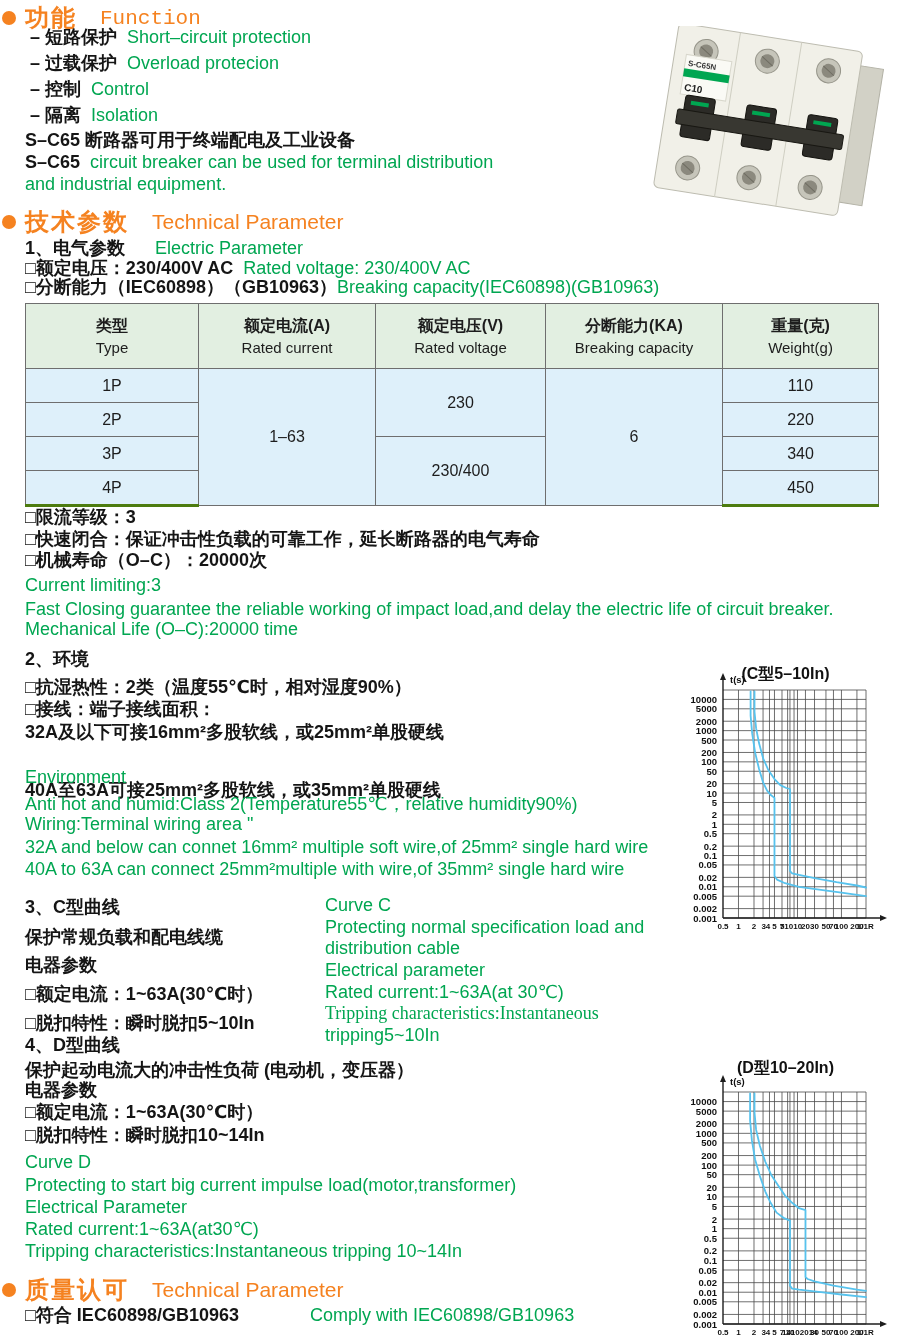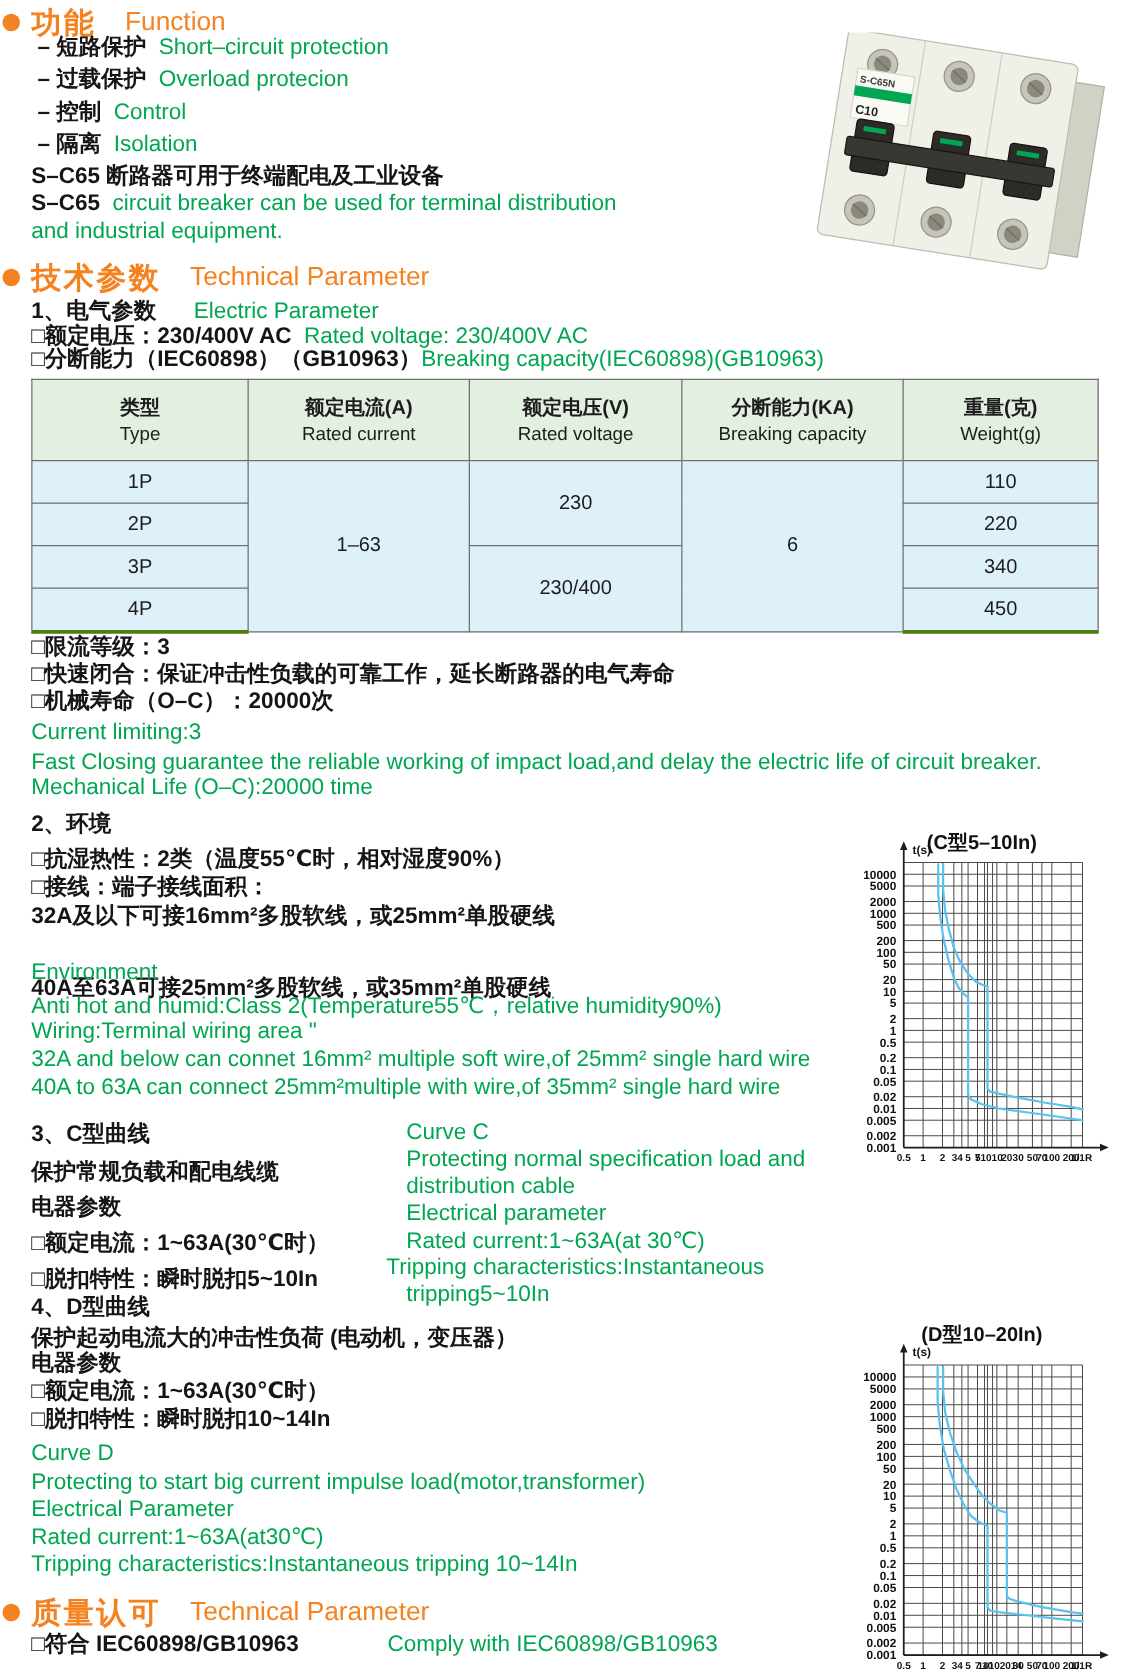--- a/index.html
+++ b/index.html
@@ -32,21 +32,21 @@
   .curve{fill:none;stroke-width:1.8;stroke-linejoin:round;stroke-linecap:round;}
   .ytick{font-size:9.5px;font-weight:bold;fill:#111;}
   .xtick{font-size:8px;font-weight:bold;fill:#111;}
   .photo{position:absolute;left:643px;top:26px;}
 </style>
 </head>
 <body>
 
 <div class="page">
 
-  <div class="sec" style="left:2px;top:2px;">
+  <div class="sec" style="left:2px;top:2px;font-family:Liberation Mono, monospace;">
     <span class="dot"></span>
     <span class="zh-t">功能</span>
     <span class="en-t">Function</span>
   </div>
   <div class="l" style="left:30px;top:26px;"><span class="zh">– 短路保护</span><span class="en sp">Short–circuit protection</span></div>
   <div class="l" style="left:30px;top:52px;"><span class="zh">– 过载保护</span><span class="en sp">Overload protecion</span></div>
   <div class="l" style="left:30px;top:78px;"><span class="zh">– 控制</span><span class="en sp">Control</span></div>
   <div class="l" style="left:30px;top:104px;"><span class="zh">– 隔离</span><span class="en sp">Isolation</span></div>
   <div class="l zh" style="left:25px;top:129px;">S–C65 断路器可用于终端配电及工业设备</div>
   <div class="l" style="left:25px;top:151px;"><span class="zh">S–C65</span><span class="en sp">circuit breaker can be used for terminal distribution</span></div>
@@ -169,21 +169,21 @@
   <div class="l zh" style="left:25px;top:896px;">3、C型曲线</div>
   <div class="l zh" style="left:25px;top:926px;">保护常规负载和配电线缆</div>
   <div class="l zh" style="left:25px;top:954px;">电器参数</div>
   <div class="l zh" style="left:25px;top:983px;">□额定电流：1~63A(30℃时）</div>
   <div class="l zh" style="left:25px;top:1012px;">□脱扣特性：瞬时脱扣5~10In</div>
   <div class="l en" style="left:325px;top:894px;">Curve C</div>
   <div class="l en" style="left:325px;top:916px;">Protecting normal specification load and</div>
   <div class="l en" style="left:325px;top:937px;">distribution cable</div>
   <div class="l en" style="left:325px;top:959px;">Electrical parameter</div>
   <div class="l en" style="left:325px;top:981px;">Rated current:1~63A(at 30℃)</div>
-  <div class="l en" style="left:309px;top:1002px;">Tripping characteristics:Instantaneous</div>
+  <div class="l en" style="left:325px;top:1002px;font-family:Liberation Serif, serif;">Tripping characteristics:Instantaneous</div>
   <div class="l en" style="left:325px;top:1024px;">tripping5~10In</div>
 
   <div class="l zh" style="left:25px;top:1034px;">4、D型曲线</div>
   <div class="l zh" style="left:25px;top:1059px;">保护起动电流大的冲击性负荷 (电动机，变压器）</div>
   <div class="l zh" style="left:25px;top:1079px;">电器参数</div>
   <div class="l zh" style="left:25px;top:1101px;">□额定电流：1~63A(30℃时）</div>
   <div class="l zh" style="left:25px;top:1124px;">□脱扣特性：瞬时脱扣10~14In</div>
   <div class="l en" style="left:25px;top:1151px;">Curve D</div>
   <div class="l en" style="left:25px;top:1174px;">Protecting to start big current impulse load(motor,transformer)</div>
   <div class="l en" style="left:25px;top:1196px;">Electrical Parameter</div>

